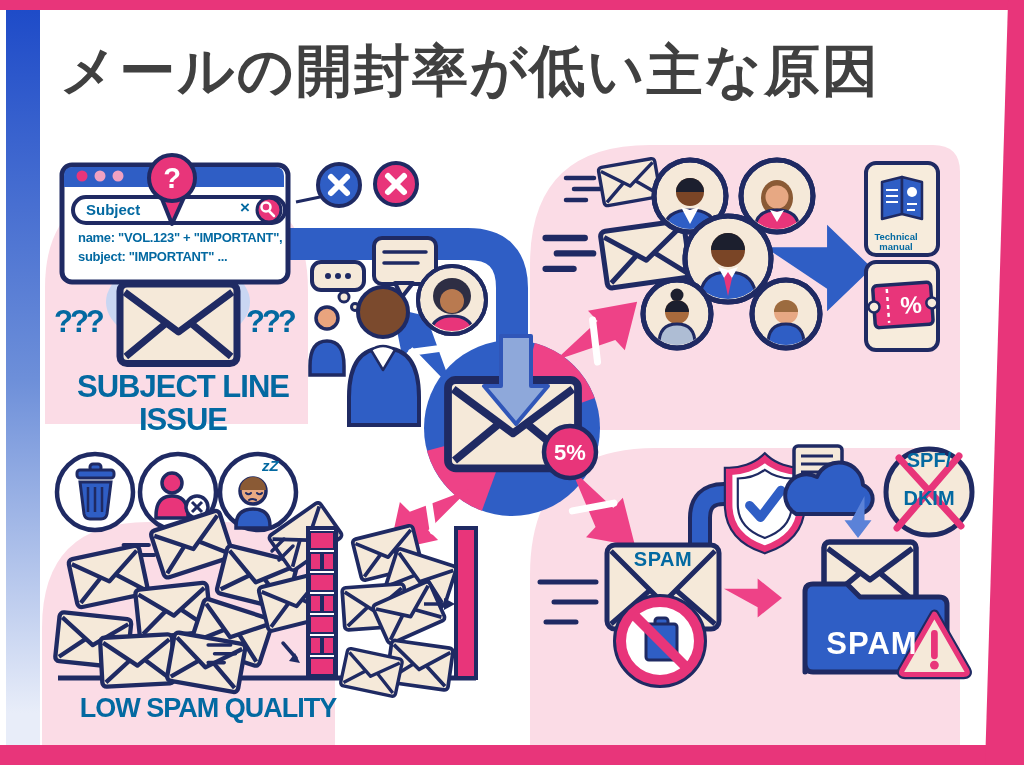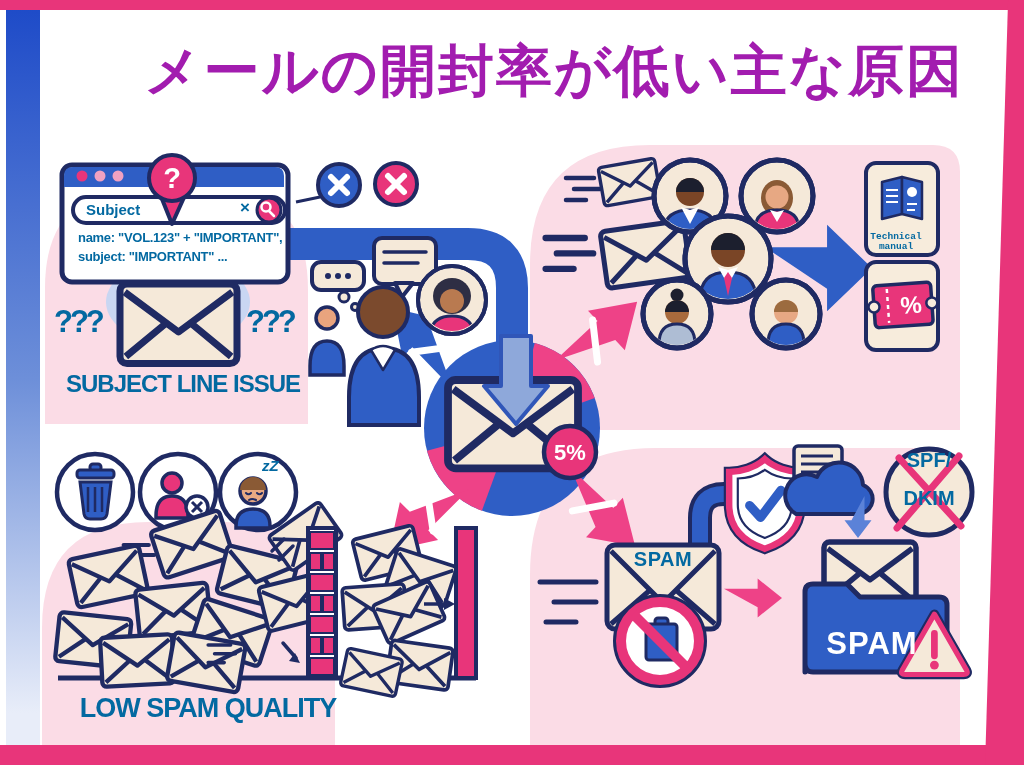--- a/index.html
+++ b/index.html
@@ -1,22 +1,22 @@
 <!DOCTYPE html>
 <html><head>
 <meta charset="utf-8">
 <style>
   html,body{margin:0;padding:0;background:#fff;}
   #canvas{position:relative;width:1024px;height:765px;background:#ffffff;overflow:hidden;
           font-family:"Liberation Sans","DejaVu Sans",sans-serif;}
   .abs{position:absolute;}
   .txt{position:absolute;color:#0369a1;font-weight:bold;line-height:1.05;}
   .ctr{text-align:center;}
-  #title{left:60px;top:34px;width:904px;font-size:56px;font-weight:bold;color:#a21caf;
-         text-align:right;letter-spacing:2px;}
+  #title{left:60px;top:34px;width:904px;font-size:56px;font-weight:bold;color:#404040;
+         text-align:left;letter-spacing:2px;}
   .quad-label{font-size:25px;letter-spacing:-1px;}
   .code-line{font-size:13px;letter-spacing:-0.3px;}
   .white{color:#ffffff;}
 </style>
 </head>
 <body>
 
 <div id="canvas">
 
   <svg class="abs" style="left:0;top:0" width="1024" height="765" viewBox="0 0 1024 765">
@@ -332,25 +332,25 @@
   <div id="title" class="abs">メールの開封率が低い主な原因</div>
 
   <div class="txt" style="left:86px;top:202px;font-size:15px;">Subject</div>
   <div class="txt" style="left:240px;top:199px;font-size:17px;">×</div>
   <div class="txt code-line" style="left:78px;top:231px;">name: "VOL.123" + "IMPORTANT",</div>
   <div class="txt code-line" style="left:78px;top:250px;">subject: "IMPORTANT" ...</div>
   <div class="txt ctr white" style="left:158px;top:163px;width:28px;font-size:29px;">?</div>
 
   <div class="txt" style="left:54px;top:306px;font-size:31px;letter-spacing:-3px;">???</div>
   <div class="txt" style="left:246px;top:306px;font-size:31px;letter-spacing:-3px;">???</div>
-  <div class="txt ctr quad-label" style="left:48px;top:371px;width:270px;font-size:24px;">SUBJECT LINE ISSUE</div>
+  <div class="txt ctr quad-label" style="left:48px;top:371px;width:270px;font-size:31px;">SUBJECT LINE ISSUE</div>
 
   <div class="txt ctr white" style="left:544px;top:441px;width:52px;font-size:22px;">5%</div>
 
-  <div class="txt ctr" style="left:868px;top:232px;width:56px;font-size:9.5px;font-family:Liberation Mono, monospace;">Technical manual</div>
+  <div class="txt ctr" style="left:868px;top:232px;width:56px;font-size:9.5px;">Technical manual</div>
 
   <div class="txt ctr quad-label" style="left:58px;top:694px;width:300px;font-size:27px;">LOW SPAM QUALITY</div>
   <div class="txt" style="left:262px;top:458px;font-size:15px;font-style:italic;">zZ</div>
 
   <div class="txt ctr" style="left:625px;top:549px;width:76px;font-size:20px;letter-spacing:0.5px;">SPAM</div>
   <div class="txt ctr white" style="left:812px;top:628px;width:120px;font-size:31px;letter-spacing:1px;">SPAM</div>
   <div class="txt ctr" style="left:893px;top:450px;width:72px;font-size:20px;">SPF/</div>
   <div class="txt ctr" style="left:893px;top:488px;width:72px;font-size:20px;">DKIM</div>
 </div>
 

